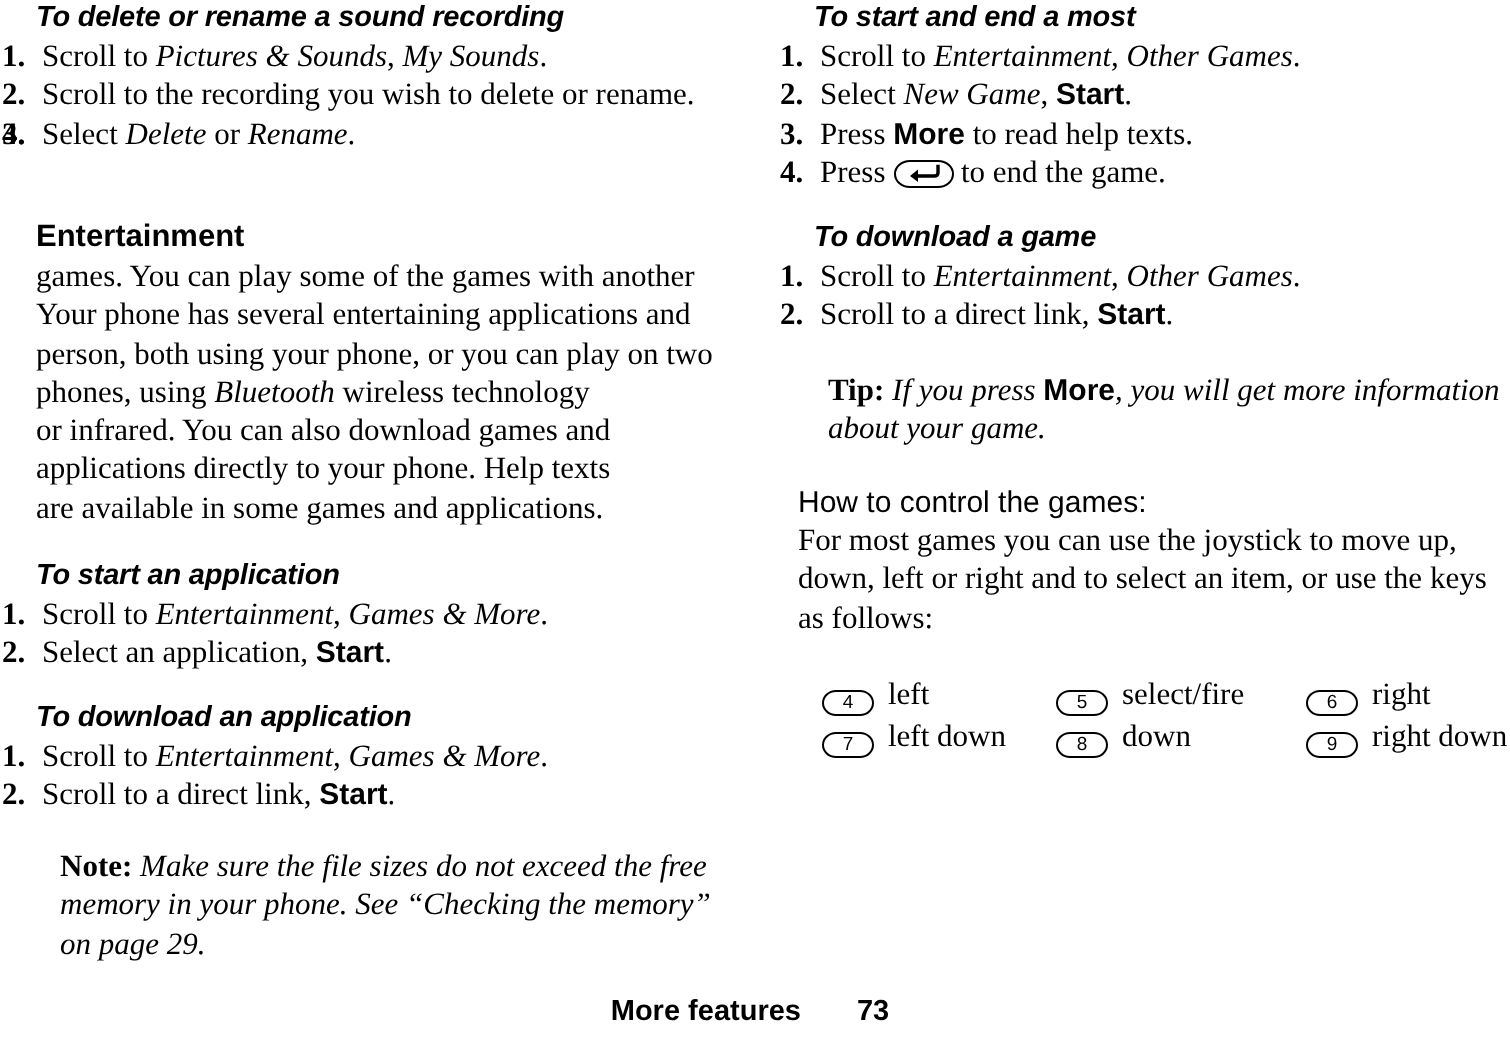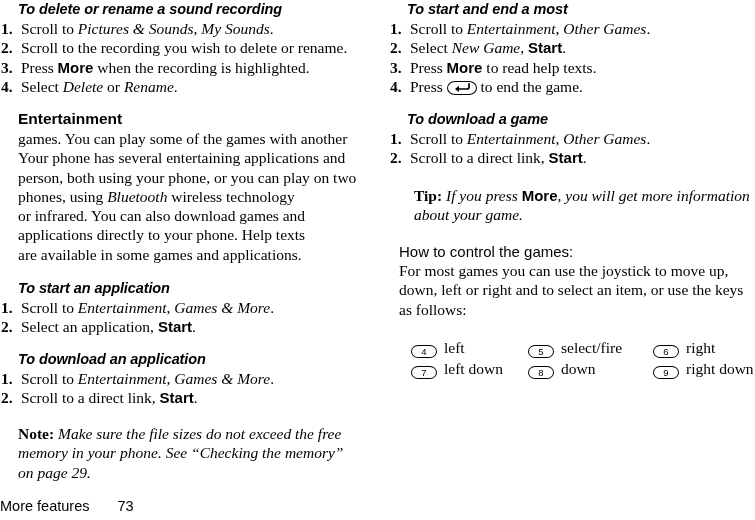--- a/index.html
+++ b/index.html
@@ -163,23 +163,23 @@
   .kc2 { left: 139px; }
   .kc3 { left: 264px; }
 
   
 
   .footer {
     position: absolute;
     left: 0;
     bottom: 6px;
     width: 750px;
-    text-align: left;
-    font-family: "Liberation Sans", "DejaVu Sans", sans-serif;
-    font-weight: normal;
+    text-align: center;
+    font-family: "Liberation Sans", "DejaVu Sans", sans-serif;
+    font-weight: bold;
     font-size: 14.5px;
   }
   .footer .ftitle { margin-right: 28px; }
 </style>
 </head>
 <body>
 
 <div class="page">
 
   <div class="col col-left">
@@ -187,21 +187,21 @@
     <div class="proc-head" style="position:absolute; left:0; top:0;">To delete or rename a sound recording</div>
 
     <ol class="steps" style="position:absolute; left:0; top:19px;">
       <li>
         <span class="num">1.</span><span><span>Scroll to </span><i>Pictures &amp; Sounds</i><span>, </span><i>My Sounds</i><span>.</span></span>
       </li>
       <li>
         <span class="num">2.</span><span>Scroll to the recording you wish to delete or rename.</span>
       </li>
       <li>
-        <span class="num">3.</span><span><span>Press </span><span class="bsans">More</span><span> when the recording is highlighted.</span></span>
+        <span class="num">3.</span>
       </li>
       <li>
         <span class="num">4.</span><span><span>Select </span><i>Delete</i><span> or </span><i>Rename</i><span>.</span></span>
       </li>
     </ol>
 
     <div class="sec-head" style="position:absolute; left:0; top:108px;">Entertainment</div>
 
     <div class="para" style="position:absolute; left:0; top:129px;">
       <div>games. You can play some of the games with another</div>
@@ -228,21 +228,21 @@
 
     <ol class="steps" style="position:absolute; left:0; top:369px;">
       <li>
         <span class="num">1.</span><span><span>Scroll to </span><i>Entertainment</i><span>, </span><i>Games &amp; More</i><span>.</span></span>
       </li>
       <li>
         <span class="num">2.</span><span><span>Scroll to a direct link, </span><span class="bsans">Start</span><span>.</span></span>
       </li>
     </ol>
 
-    <div class="note" style="position:absolute; left:0; top:424px;">
+    <div class="note" style="position:absolute; left:12px; top:424px;">
       <div><span class="lead">Note:</span><span> Make sure the file sizes do not exceed the free</span></div>
       <div>memory in your phone. See “Checking the memory”</div>
       <div>on page 29.</div>
     </div>
 
   </div>
 
   <div class="col col-right">
 
     <div class="proc-head" style="position:absolute; left:0; top:0;">To start and end a most</div>

